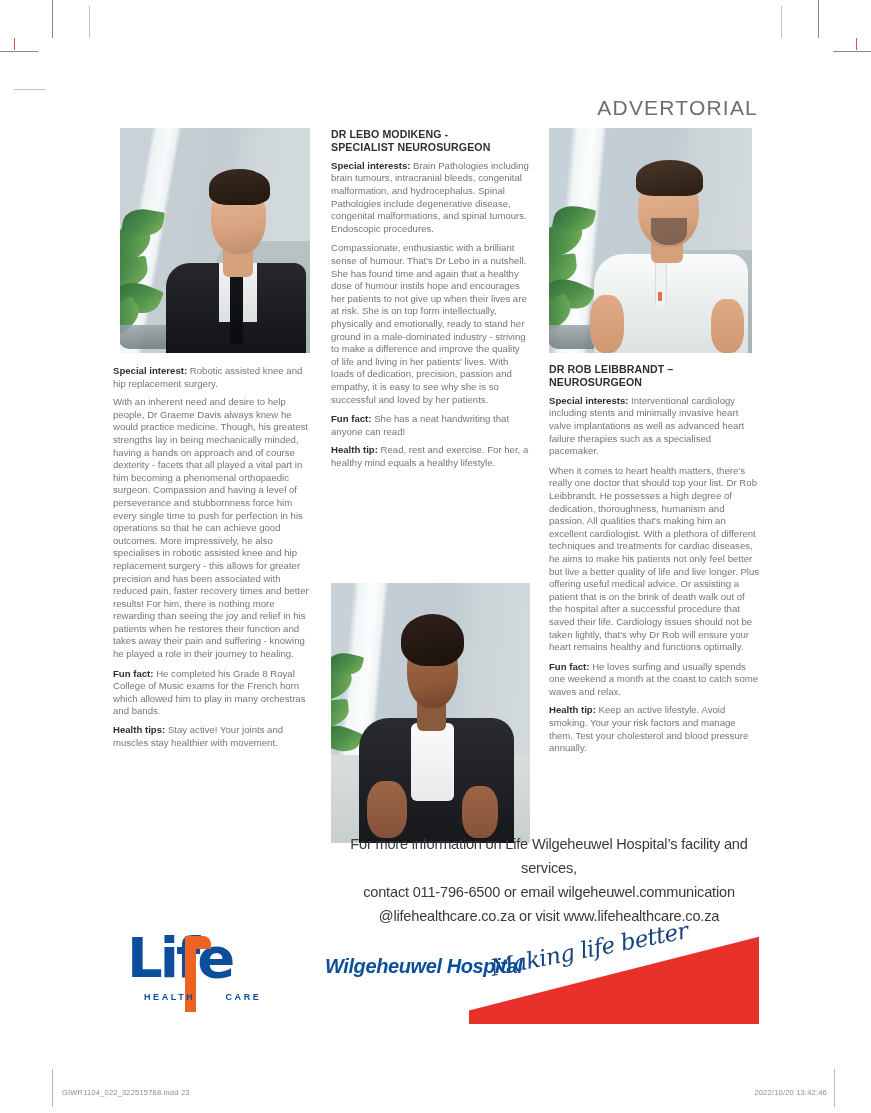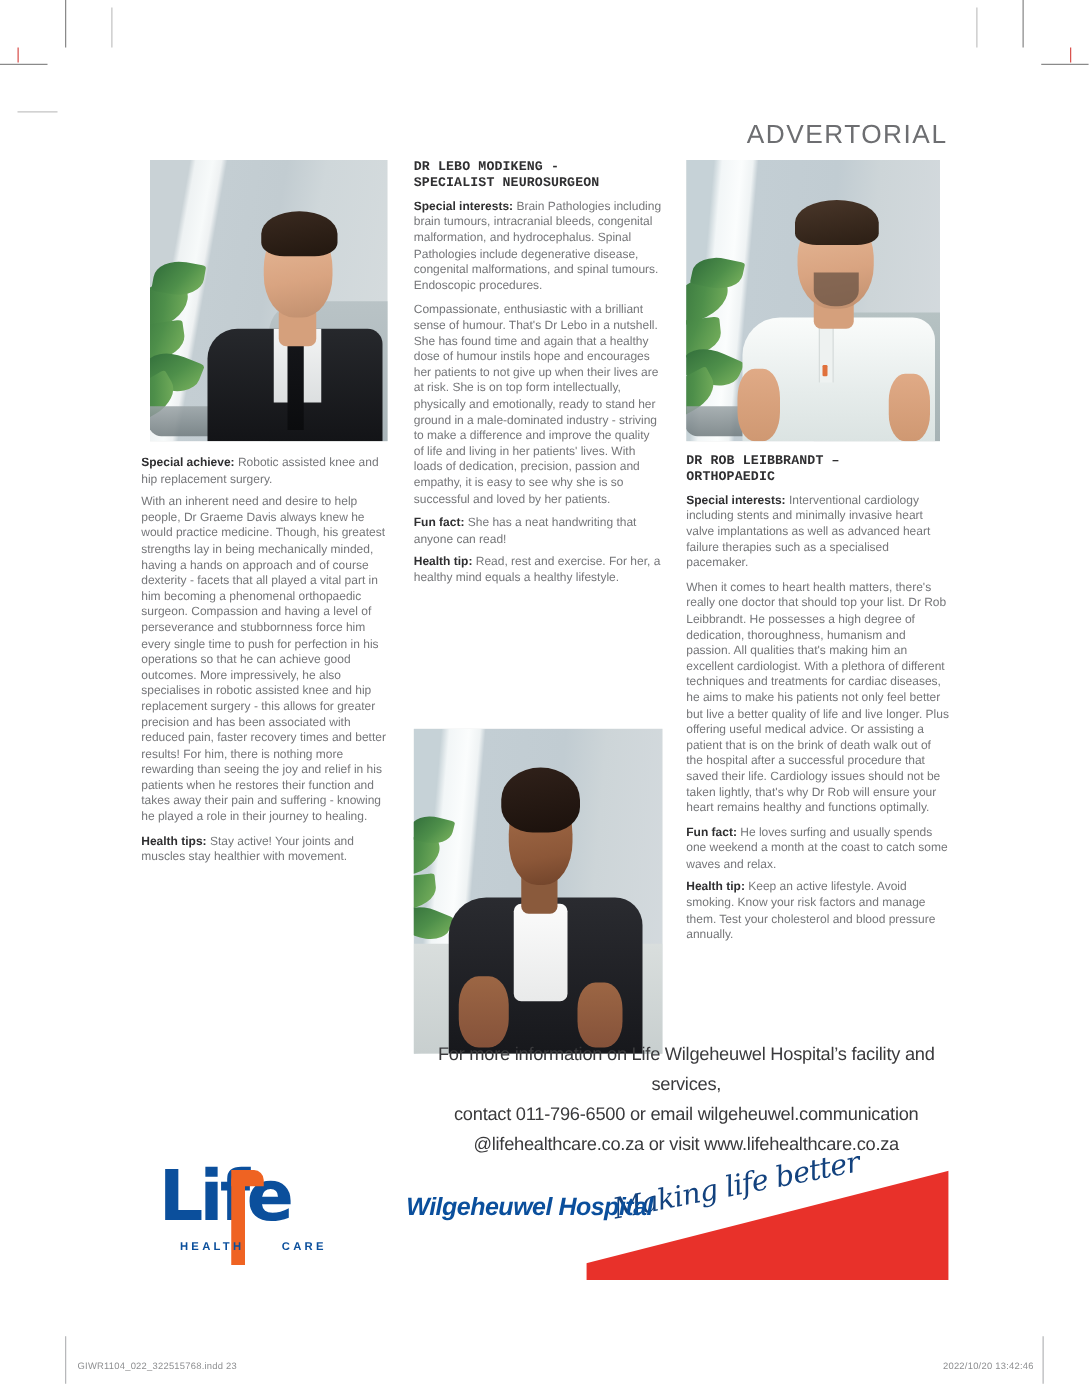--- a/index.html
+++ b/index.html
@@ -67,21 +67,20 @@
   }
   .col p.tight { margin-bottom: 6px; }
 
   .doc-name {
     margin: 0 0 5px 0;
     font-size: 10.6px;
     line-height: 13.4px;
     font-weight: bold;
     color: #2f2f31;
     letter-spacing: .1px;
-    font-family: Liberation Mono, monospace;
   }
   .lead-label { font-weight: bold; color: #2f2f31; }
 
   
   .photo {
     position: absolute;
     overflow: hidden;
     background: #dfe3e4;
   }
   .photo .wall {
@@ -377,23 +376,26 @@
     <div class="blouse" style="left:40%; top:54%; width:22%; height:30%; border-radius:6px;"></div>
     <div class="neck" style="left:43%; top:44%; width:15%; height:13%; border-radius:6px; background:#8a5a3c;"></div>
     <div class="head" style="left:38%; top:18%; width:26%; height:30%; background:linear-gradient(170deg,#a9714c 0%,#8c5738 70%,#70432a 100%);"></div>
     <div class="hair" style="left:35%; top:12%; width:32%; height:20%; border-radius:50% 50% 40% 40%; background:linear-gradient(170deg,#30211a 0%,#1b110c 100%);"></div>
     <div class="arm" style="left:18%; top:76%; width:20%; height:22%; background:linear-gradient(180deg,#9c6644 0%,#85523a 100%);"></div>
     <div class="arm" style="right:16%; top:78%; width:18%; height:20%; background:linear-gradient(180deg,#9c6644 0%,#85523a 100%);"></div>
   </div>
 
   <div class="col col-1" style="top:365px;">
     <p class="tight">
-      <span class="lead-label">Special achieve:</span><span> Robotic assisted knee and hip replacement surgery.</span>
+      <span class="lead-label">Special interest:</span><span> Robotic assisted knee and hip replacement surgery.</span>
     </p>
     <p>With an inherent need and desire to help people, Dr Graeme Davis always knew he would practice medicine. Though, his greatest strengths lay in being mechanically minded, having a hands on approach and of course dexterity - facets that all played a vital part in him becoming a phenomenal orthopaedic surgeon. Compassion and having a level of perseverance and stubbornness force him every single time to push for perfection in his operations so that he can achieve good outcomes. More impressively, he also specialises in robotic assisted knee and hip replacement surgery - this allows for greater precision and has been associated with reduced pain, faster recovery times and better results! For him, there is nothing more rewarding than seeing the joy and relief in his patients when he restores their function and takes away their pain and suffering - knowing he played a role in their journey to healing.</p>
+    <p class="tight">
+      <span class="lead-label">Fun fact:</span><span> He completed his Grade 8 Royal College of Music exams for the French horn which allowed him to play in many orchestras and bands.</span>
+    </p>
     <p>
       <span class="lead-label">Health tips:</span><span> Stay active! Your joints and muscles stay healthier with movement.</span>
     </p>
   </div>
 
   <div class="col col-2">
     <div class="doc-name">
       <span>DR LEBO MODIKENG -</span><br>
       <span>SPECIALIST NEUROSURGEON</span>
     </div>
@@ -405,31 +407,31 @@
       <span class="lead-label">Fun fact:</span><span> She has a neat handwriting that anyone can read!</span>
     </p>
     <p>
       <span class="lead-label">Health tip:</span><span> Read, rest and exercise. For her, a healthy mind equals a healthy lifestyle.</span>
     </p>
   </div>
 
   <div class="col col-3" style="top:363px;">
     <div class="doc-name">
       <span>DR ROB LEIBBRANDT –</span><br>
-      <span>ORTHOPAEDIC</span>
+      <span>NEUROSURGEON</span>
     </div>
     <p>
       <span class="lead-label">Special interests:</span><span> Interventional cardiology including stents and minimally invasive heart valve implantations as well as advanced heart failure therapies such as a specialised pacemaker.</span>
     </p>
     <p>When it comes to heart health matters, there's really one doctor that should top your list. Dr Rob Leibbrandt. He possesses a high degree of dedication, thoroughness, humanism and passion. All qualities that's making him an excellent cardiologist. With a plethora of different techniques and treatments for cardiac diseases, he aims to make his patients not only feel better but live a better quality of life and live longer. Plus offering useful medical advice. Or assisting a patient that is on the brink of death walk out of the hospital after a successful procedure that saved their life. Cardiology issues should not be taken lightly, that's why Dr Rob will ensure your heart remains healthy and functions optimally.</p>
     <p class="tight">
       <span class="lead-label">Fun fact:</span><span> He loves surfing and usually spends one weekend a month at the coast to catch some waves and relax.</span>
     </p>
     <p>
-      <span class="lead-label">Health tip:</span><span> Keep an active lifestyle. Avoid smoking. Know your risk factors and manage them. Test your cholesterol and blood pressure annually.</span>
+      <span class="lead-label">Health tip:</span><span> Keep an active lifestyle. Avoid smoking. Your your risk factors and manage them. Test your cholesterol and blood pressure annually.</span>
     </p>
   </div>
 
   <div class="contact">
     <div>For more information on Life Wilgeheuwel Hospital’s facility and services,</div>
     <div>contact 011-796-6500 or email wilgeheuwel.communication</div>
     <div>@lifehealthcare.co.za or visit www.lifehealthcare.co.za</div>
   </div>
 
   <div class="logo-band">

